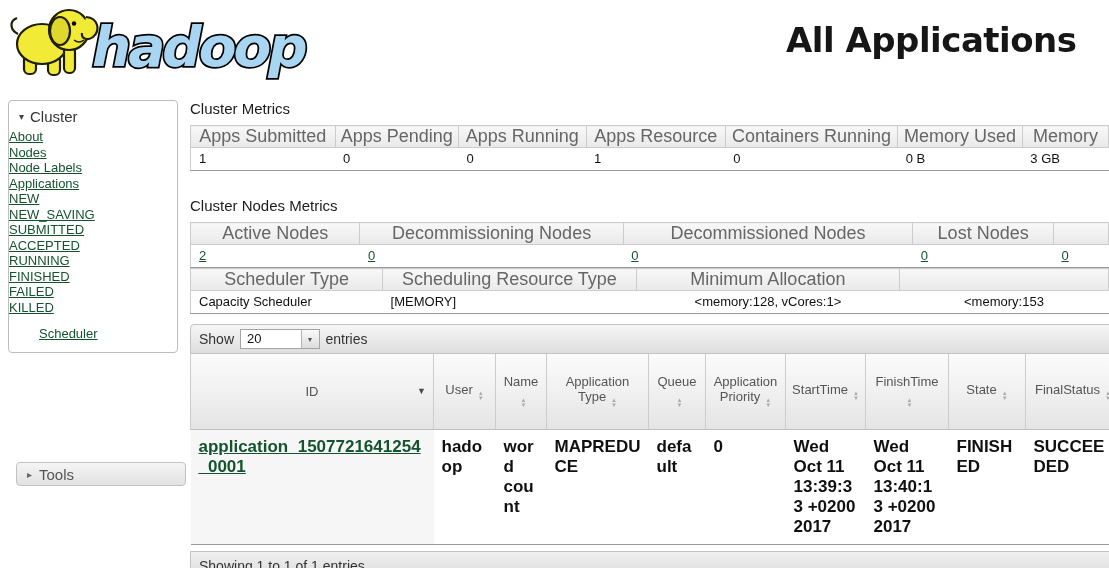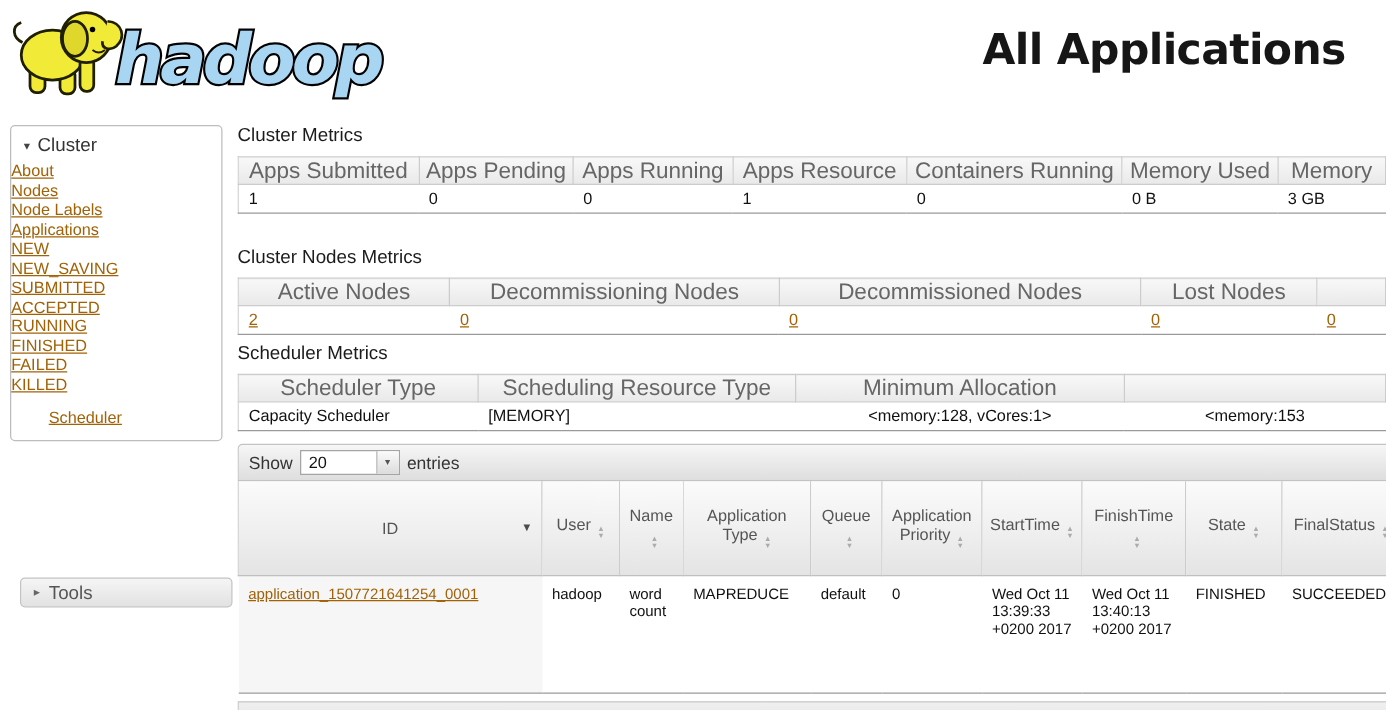--- a/index.html
+++ b/index.html
@@ -1,21 +1,21 @@
 <!DOCTYPE html>
 <html><head>
 <meta charset="utf-8">
 <style>
   * { box-sizing: border-box; }
   html,body { margin:0; padding:0; }
   body {
     width:1109px; height:569px; overflow:hidden; position:relative;
     background:#fff; font-family:"Liberation Sans", sans-serif; color:#111;
   }
-  a { color:#a16207; text-decoration:underline; cursor:pointer; }
+  a { color:#14532d; text-decoration:underline; cursor:pointer; }
 
   
   .logo { position:absolute; left:6px; top:2px; width:310px; height:82px; }
   .page-title {
     position:absolute; left:786px; top:20px; font-size:34px; font-weight:bold;
     color:#161616; font-family:"DejaVu Sans", sans-serif; letter-spacing:-0.5px;
     white-space:nowrap;
   }
 
   
@@ -73,22 +73,22 @@
   table.apps { border-collapse:collapse; table-layout:fixed; width:930px; }
   .apps thead th {
     height:75px; background:linear-gradient(#fbfbfb,#f1f1f1 46%,#e4e4e4);
     border-left:1px solid #ccc; border-right:1px solid #ccc; border-bottom:1px solid #c0c0c0;
     font-size:13px; color:#555; font-weight:normal; text-align:center;
     vertical-align:middle; padding:4px 6px; position:relative; cursor:pointer;
   }
   .sort { display:inline-flex; flex-direction:column; vertical-align:-1px; margin-left:5px; color:#ababab; font-size:6px; line-height:5px; }
   .sort-desc-only { position:absolute; right:7px; top:50%; transform:translateY(-50%); font-size:9px; color:#4d4d4d; }
   .apps tbody td {
-    vertical-align:top; font-size:12px; color:#101010; padding:7px 8px; height:94px;
-    overflow:hidden; word-wrap:break-word;
+    vertical-align:top; font-size:17px; color:#101010; padding:7px 8px; height:94px;
+    overflow:hidden; word-wrap:break-word;font-weight:bold;
   }
   .apps tbody tr { border-bottom:1px solid #9b9b9b; }
   .apps td.idcell { background:#f6f6f6; }
 
   .dt-footer {
     margin-top:6px; height:31px; border:1px solid #c3c3c3; border-radius:0 0 4px 4px;
     background:linear-gradient(#f0f0f0,#d9d9d9);
     display:flex; align-items:center; padding-left:8px; font-size:14px; color:#333;
   }
 </style>
@@ -203,21 +203,20 @@
         <tr>
       <td><a>2</a></td>
       <td><a>0</a></td>
       <td><a>0</a></td>
       <td><a>0</a></td>
       <td><a>0</a></td>
     </tr>
       </tbody>
   </table>
 
-  <h2 class="sec sec3">Scheduler Metrics</h2>
   <table class="mtable">
     <colgroup>
       <col style="width:208px">
         <col style="width:262px">
         <col style="width:290px">
         <col style="width:240px">
     </colgroup>
     <thead>
         <tr>
       <th>Scheduler Type</th>

